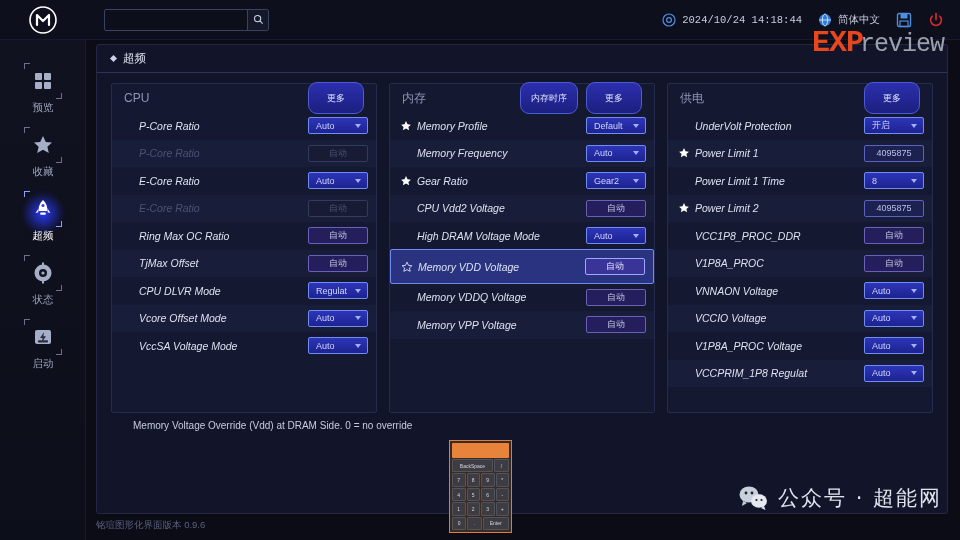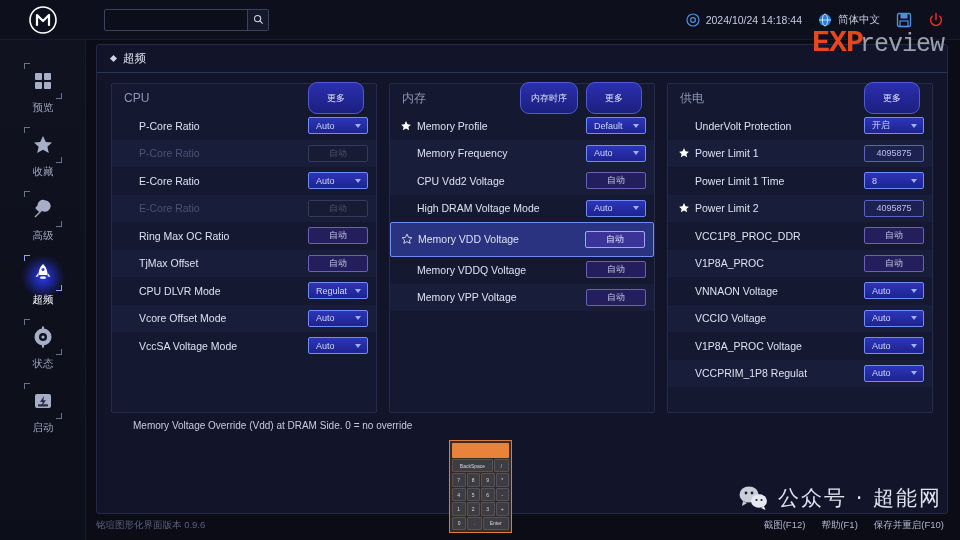--- a/index.html
+++ b/index.html
@@ -32,21 +32,21 @@
     flex: 1; background: transparent; border: 0; outline: none;
     color: #cfd4e6; font-size: 10px; padding: 0 5px;
     font-family: "Liberation Sans", sans-serif;
   }
   .searchbtn {
     width: 22px; border-left: 1px solid #3b4161;
     display: flex; align-items: center; justify-content: center;
     background: #141829; cursor: pointer;
   }
 
-  .top-right { margin-left: auto; display: flex; align-items: center; gap: 16px; padding-right: 16px; }
+  .top-right { margin-left: auto; display: flex; align-items: center; gap: 16px; padding-right: 16px; font-family: Liberation Mono, monospace; }
   .top-item { display: flex; align-items: center; gap: 6px; font-size: 10.5px; color: #c6ccdf; }
   .circ-icon { width: 14px; height: 14px; }
   .icon-btn { cursor: pointer; display:flex; align-items:center; }
 
   
   .exp-logo {
     position: absolute; right: 16px; top: 28px;
     font-size: 30px; font-weight: bold; letter-spacing: -1px;
     line-height: 1; z-index: 30; pointer-events: none;
     font-family: Liberation Mono, monospace;
@@ -121,21 +121,21 @@
     height: 27.5px; display: flex; align-items: center; padding: 0 8px 0 10px;
     position: relative;
   }
   .row.alt { background: #181d39; }
   .row.sel {
     background: #2a3380; border: 1px solid #6f8cf5; border-radius: 2px;
     height: 35px; margin: -0.5px 0;
   }
   .star { width: 13px; margin-right: 4px; display: flex; align-items: center; }
   .star.empty-slot { visibility: hidden; }
-  .row-label { font-size: 10.5px; color: #dde1f0; white-space: nowrap; }
+  .row-label { font-size: 10.5px; color: #dde1f0; white-space: nowrap; font-style: italic; }
   .row.disabled .row-label { color: #4c5274; }
   .ctl { margin-left: auto; }
 
   .select, .txtbox {
     width: 60px; height: 17px; border-radius: 2px;
     font-size: 9px; display: flex; align-items: center;
     position: relative; cursor: pointer;
   }
   .select {
     border: 1px solid #6f8cf5;
@@ -268,28 +268,20 @@
 
     <div class="side-item">
       <div class="side-icon">
         <svg width="22" height="22" viewBox="0 0 22 22">
           <path d="M11 2 L13.8 8 L20 8.6 L15.4 12.8 L16.8 19 L11 15.8 L5.2 19 L6.6 12.8 L2 8.6 L8.2 8 Z" fill="#a7aec7"></path>
         </svg>
       </div>
       <div class="side-label">收藏</div>
     </div>
 
-    <div class="side-item">
-      <div class="side-icon">
-        <svg width="22" height="22" viewBox="0 0 22 22">
-          <path d="M3 19 L11 11 M13 3 a5 5 0 1 1 -4 8 l-2 2 -3 -3 2 -2 a5 5 0 0 1 7 -5 Z" fill="#a7aec7" stroke="#a7aec7" stroke-width="1.3" stroke-linejoin="round"></path>
-        </svg>
-      </div>
-      <div class="side-label">高级</div>
-    </div>
 
     <div class="side-item active">
       <div class="glow"></div>
       <div class="side-icon">
         <svg width="22" height="22" viewBox="0 0 22 22">
           <path d="M11 2 C14.5 5 15.5 9 15.5 13 L6.5 13 C6.5 9 7.5 5 11 2 Z" fill="#ffffff"></path>
           <rect x="8.2" y="14.4" width="5.6" height="2.4" rx="0.8" fill="#ffffff"></rect>
           <path d="M6.2 11 L3.6 15 L6.4 14.2 Z" fill="#ffffff"></path>
           <path d="M15.8 11 L18.4 15 L15.6 14.2 Z" fill="#ffffff"></path>
           <circle cx="11" cy="7.4" r="1.5" fill="#2b3bff"></circle>
@@ -481,20 +473,34 @@
           <div class="row alt">
             <span class="star empty-slot">
               <svg width="12" height="12" viewBox="0 0 22 22">
                 <path d="M11 2 L13.8 8 L20 8.6 L15.4 12.8 L16.8 19 L11 15.8 L5.2 19 L6.6 12.8 L2 8.6 L8.2 8 Z" fill="#ffffff"></path>
               </svg>
             </span>
             <span class="row-label">Memory Frequency</span>
             <div class="ctl">
               <div class="select">
                 <span>Auto</span>
+                <span class="chev"></span>
+              </div>
+            </div>
+          </div>
+          <div class="row">
+            <span class="star">
+              <svg width="12" height="12" viewBox="0 0 22 22">
+                <path d="M11 2 L13.8 8 L20 8.6 L15.4 12.8 L16.8 19 L11 15.8 L5.2 19 L6.6 12.8 L2 8.6 L8.2 8 Z" fill="#ffffff"></path>
+              </svg>
+            </span>
+            <span class="row-label">Gear Ratio</span>
+            <div class="ctl">
+              <div class="select">
+                <span>Gear2</span>
                 <span class="chev"></span>
               </div>
             </div>
           </div>
           <div class="row alt">
             <span class="star empty-slot">
               <svg width="12" height="12" viewBox="0 0 22 22">
                 <path d="M11 2 L13.8 8 L20 8.6 L15.4 12.8 L16.8 19 L11 15.8 L5.2 19 L6.6 12.8 L2 8.6 L8.2 8 Z" fill="#ffffff"></path>
               </svg>
             </span>
@@ -733,19 +739,14 @@
       <circle cx="14" cy="8" r="1.4" fill="#1b1e2b"></circle>
       <ellipse cx="21" cy="16" rx="8" ry="6.8" fill="#e6e9f1"></ellipse>
       <path d="M26 21 L27.5 25 L23 23 Z" fill="#e6e9f1"></path>
       <circle cx="18.5" cy="15" r="1.1" fill="#1b1e2b"></circle>
       <circle cx="23.5" cy="15" r="1.1" fill="#1b1e2b"></circle>
     </svg>
     <span class="wechat-text">公众号 · 超能网</span>
   </div>
 
   <div class="version">铭瑄图形化界面版本 0.9.6</div>
-  <div class="footer-keys" id="footer-keys">
-      <div class="fkey">截图(F12)</div>
-      <div class="fkey">帮助(F1)</div>
-      <div class="fkey">保存并重启(F10)</div>
-    </div>
 
 </div>
 
 </body></html>

